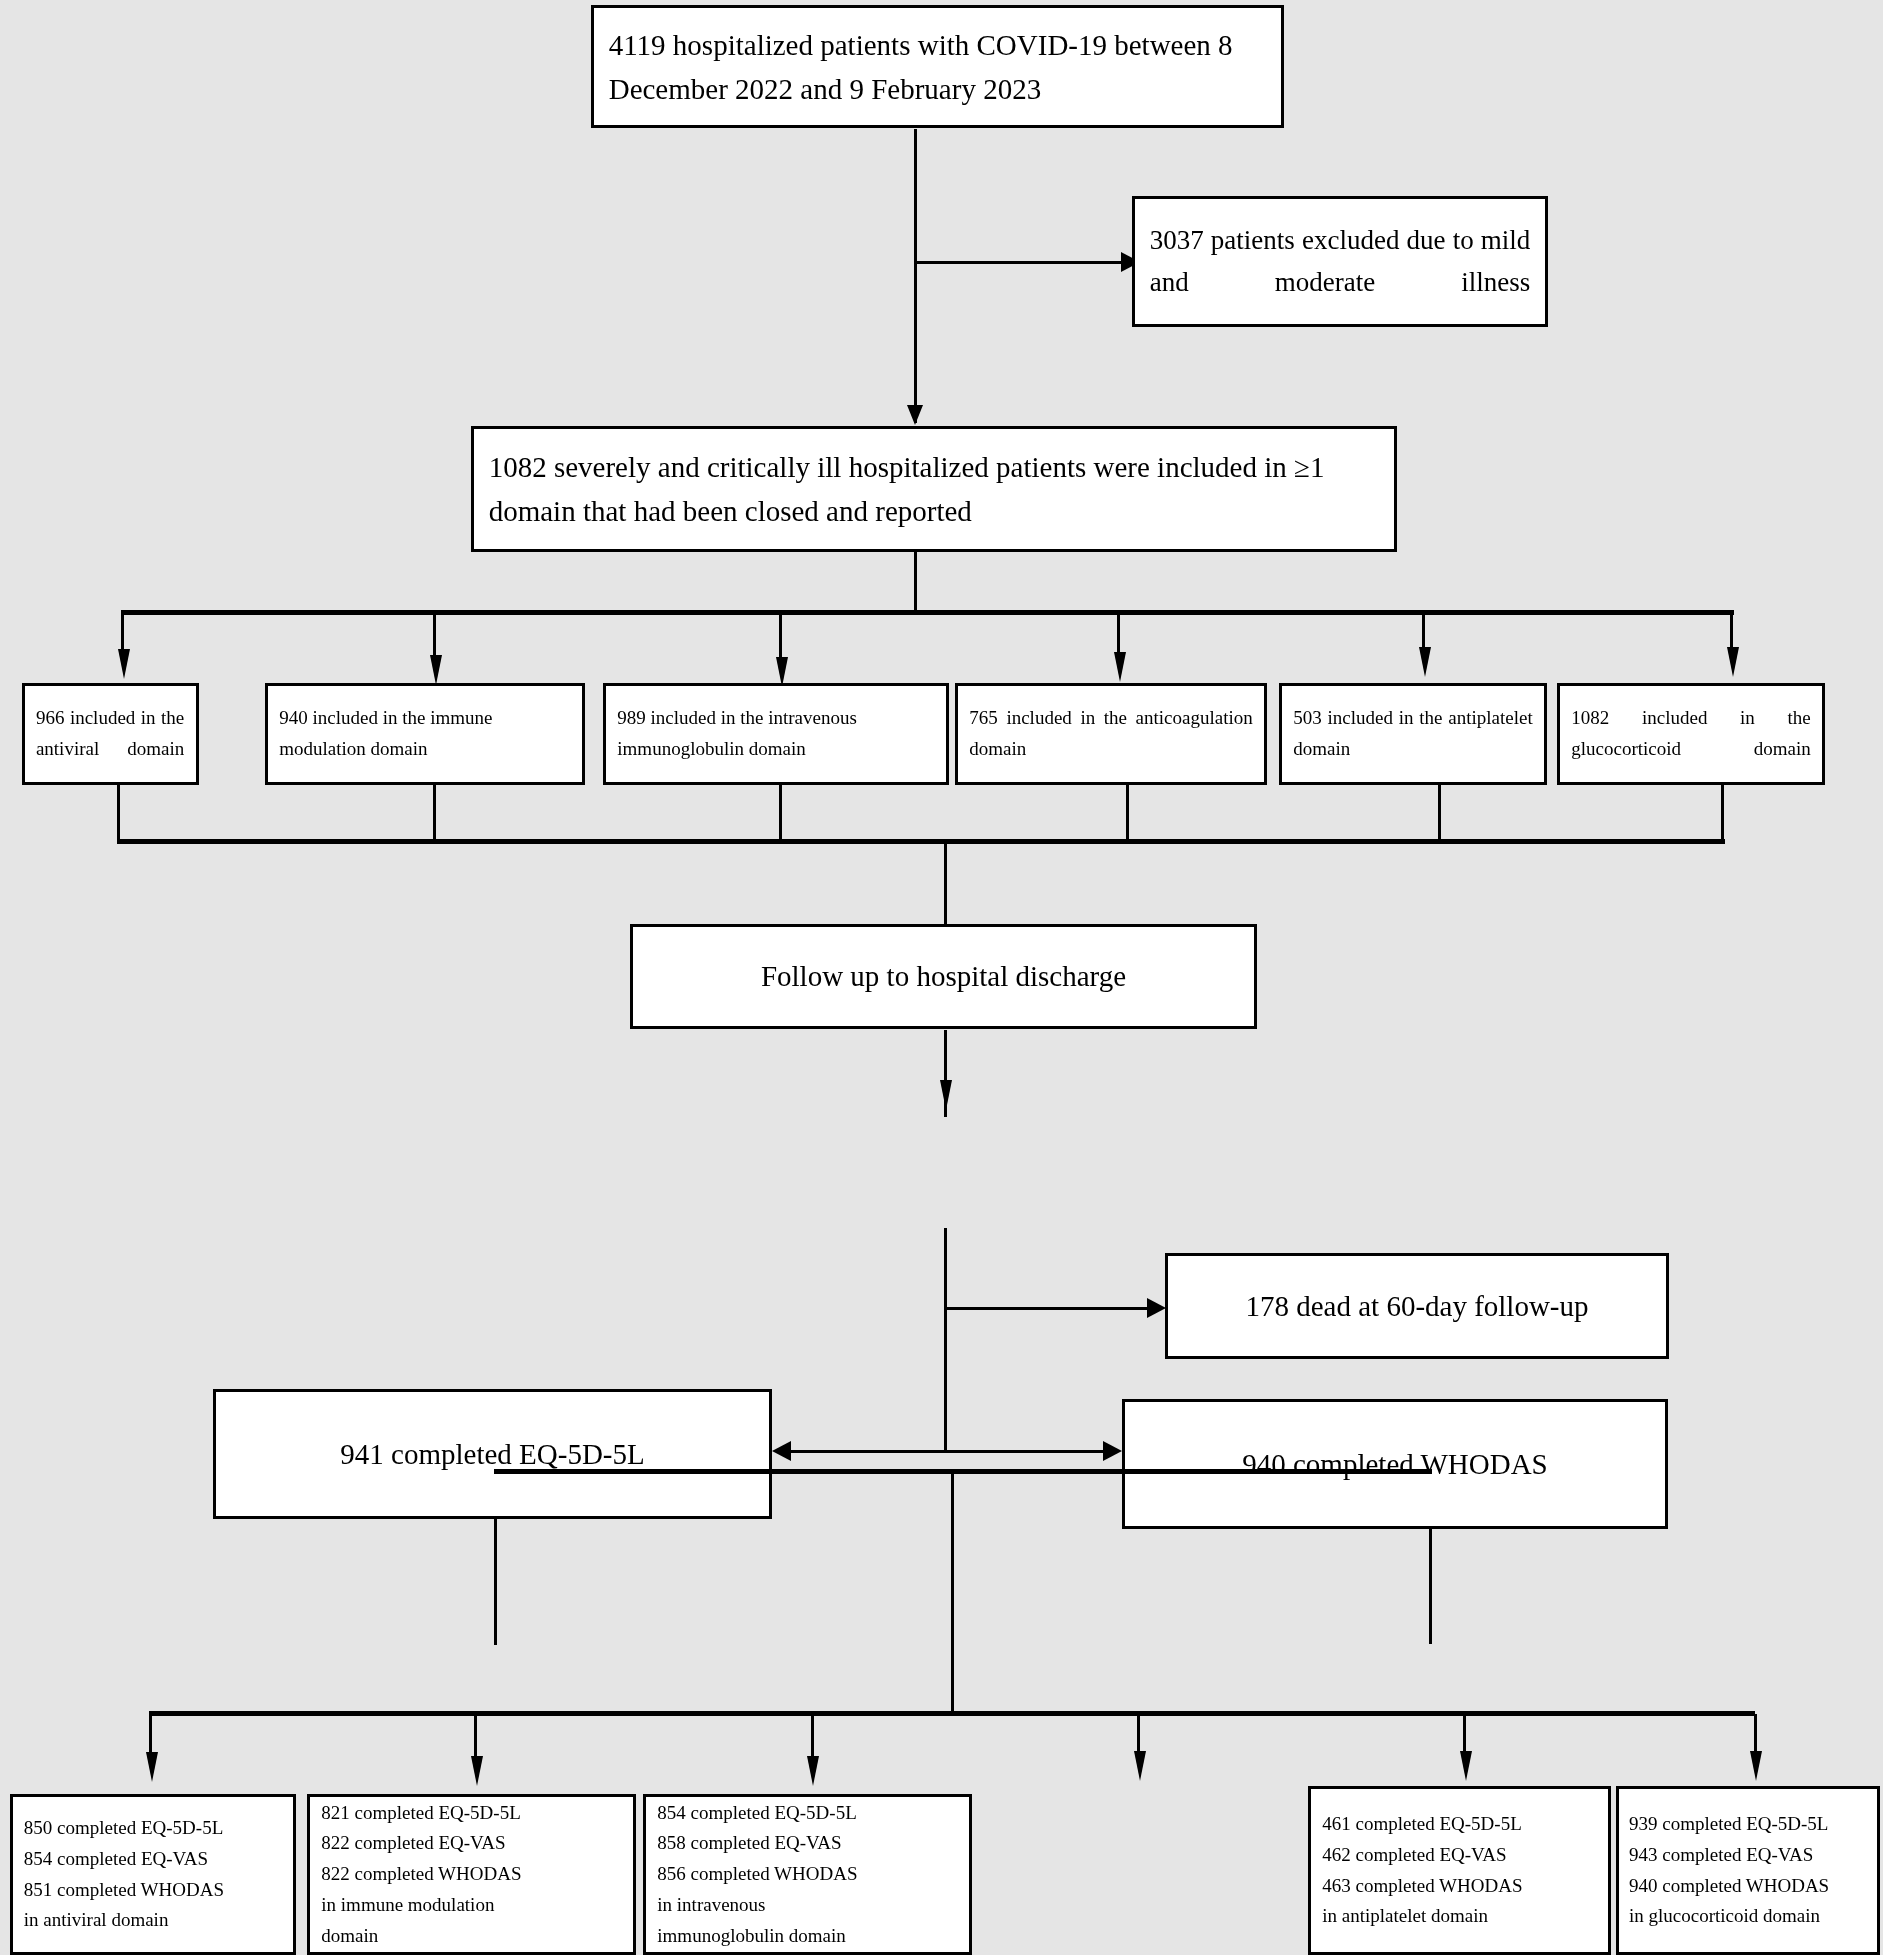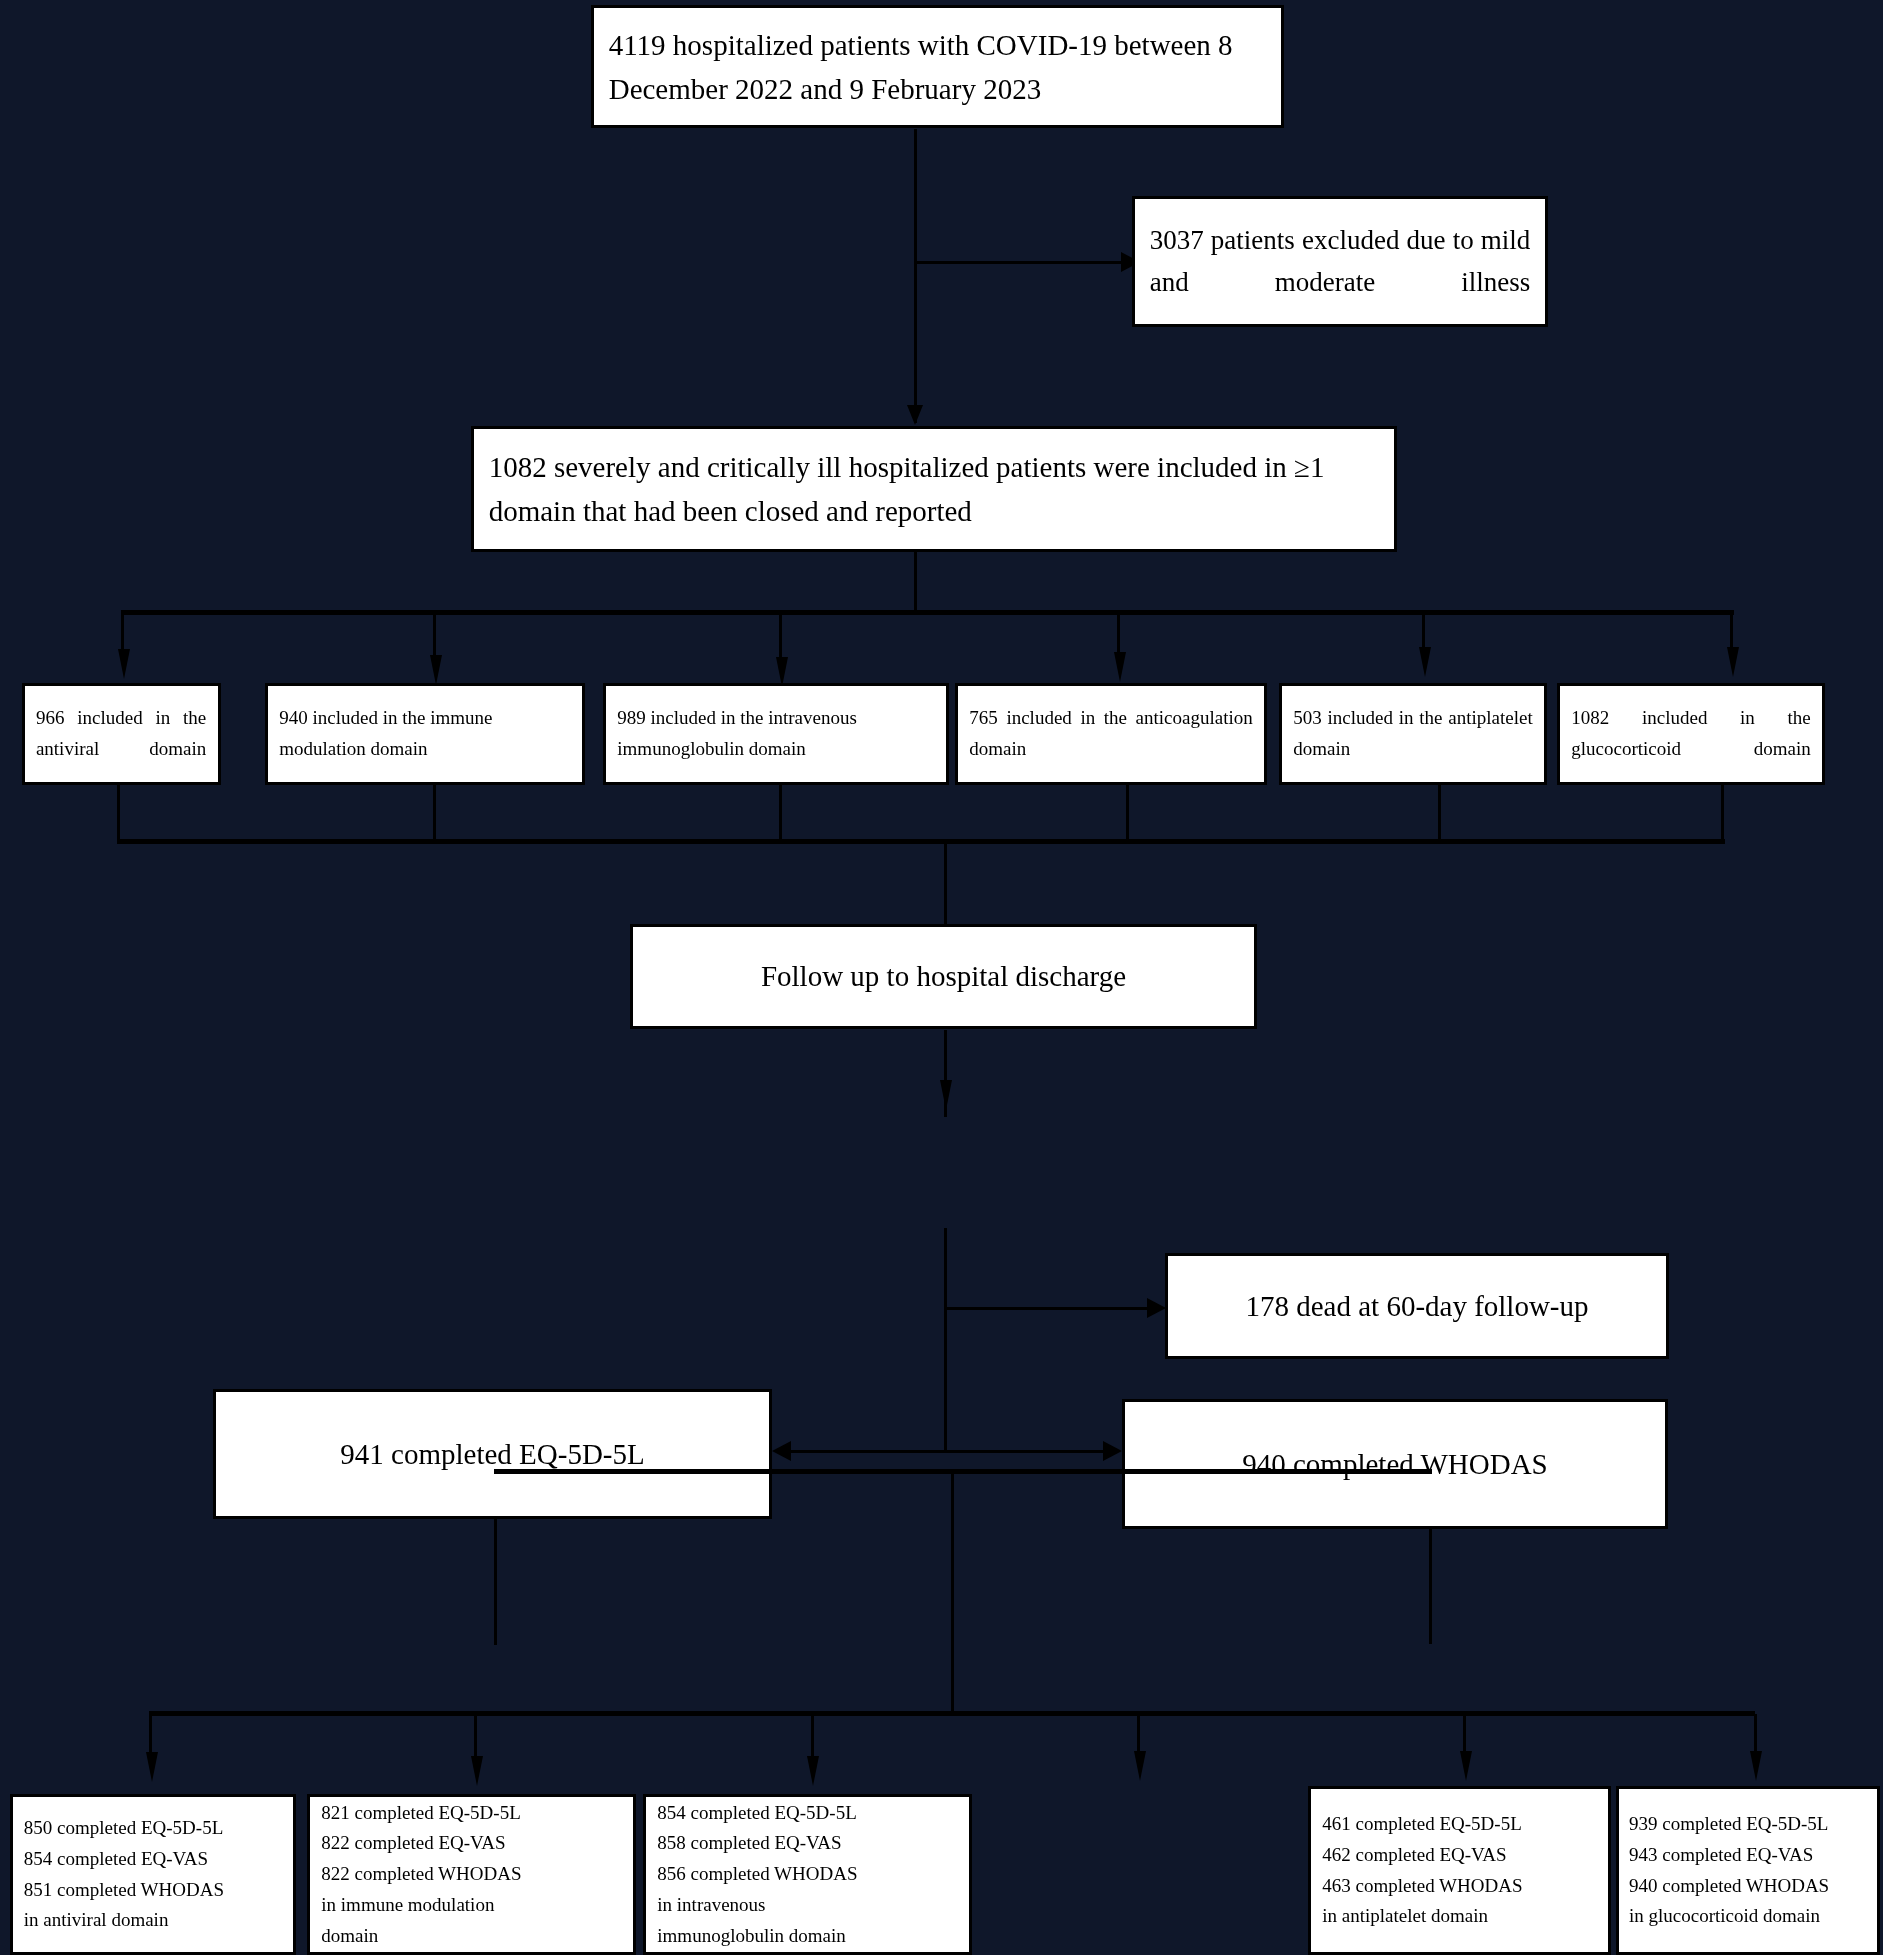--- a/index.html
+++ b/index.html
@@ -2,21 +2,21 @@
 <html style="font-size:7px"><head>
 <meta charset="utf-8">
 <style>
   html,body{margin:0;padding:0;background:#ffffff;}
   body{font-family:"Liberation Serif","DejaVu Serif",serif;color:#000;}
 
   #canvas{
     position:relative;
     width:1883px;
     height:1955px;
-    background:#0f172a;
+    background:#e5e5e5;
     overflow:hidden;
     text-decoration:underline;
   }
 
   
   .box{
     position:absolute;
     box-sizing:border-box;
     border:3px solid #000;
     background:#fff;
@@ -114,21 +114,21 @@
 
   <div class="vline" style="left:1117px;top:613px;height:48px;"></div>
   <div class="arrow-down slim" style="left:1114px;top:652px;"></div>
 
   <div class="vline" style="left:1422px;top:613px;height:43px;"></div>
   <div class="arrow-down slim" style="left:1419px;top:647px;"></div>
 
   <div class="vline" style="left:1730px;top:613px;height:43px;"></div>
   <div class="arrow-down slim" style="left:1727px;top:647px;"></div>
 
-  <div class="box t-sm pad-sm just" style="left:21.6px;top:683px;width:199px;height:102px;">
+  <div class="box t-sm pad-sm just" style="left:21.6px;top:683px;width:177px;height:102px;">
     <span class="txt">966 included in the antiviral domain</span>
   </div>
 
   <div class="box t-sm pad-sm left" style="left:265px;top:683px;width:320px;height:102px;">
     <span class="txt">940 included in the immune modulation domain</span>
   </div>
 
   <div class="box t-sm pad-sm left" style="left:603px;top:683px;width:346px;height:102px;">
     <span class="txt">989 included in the intravenous immunoglobulin domain</span>
   </div>

